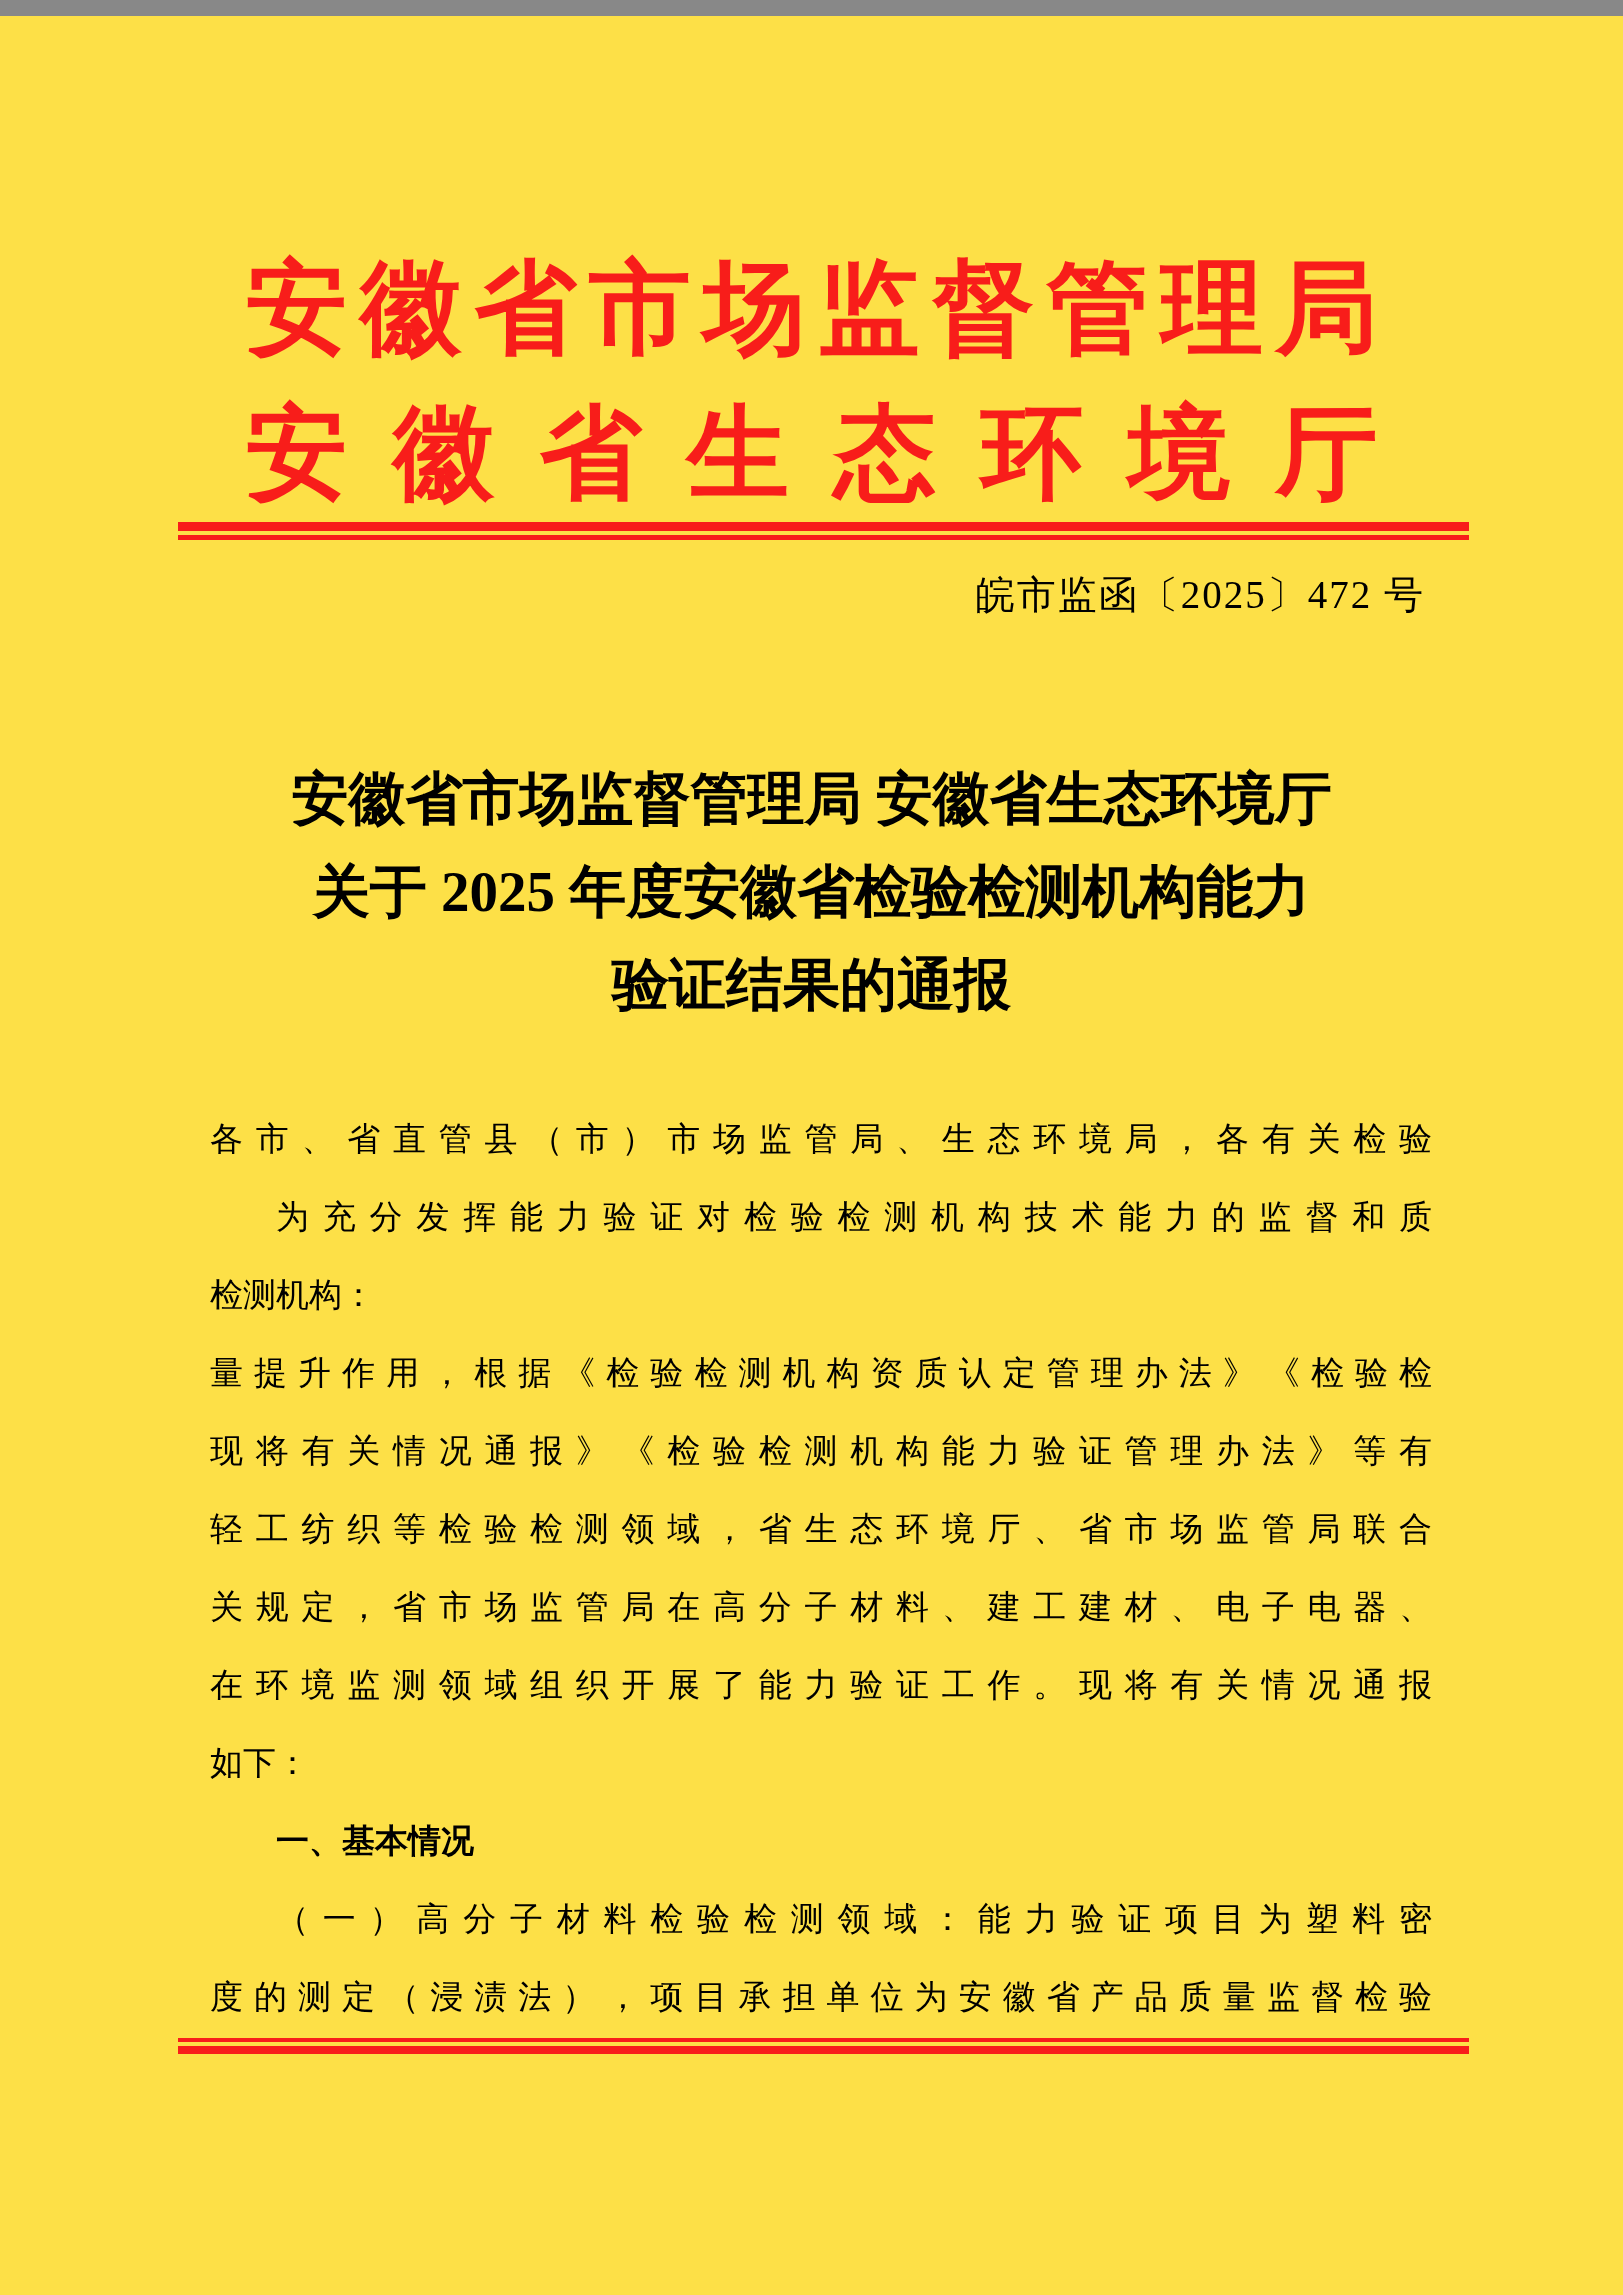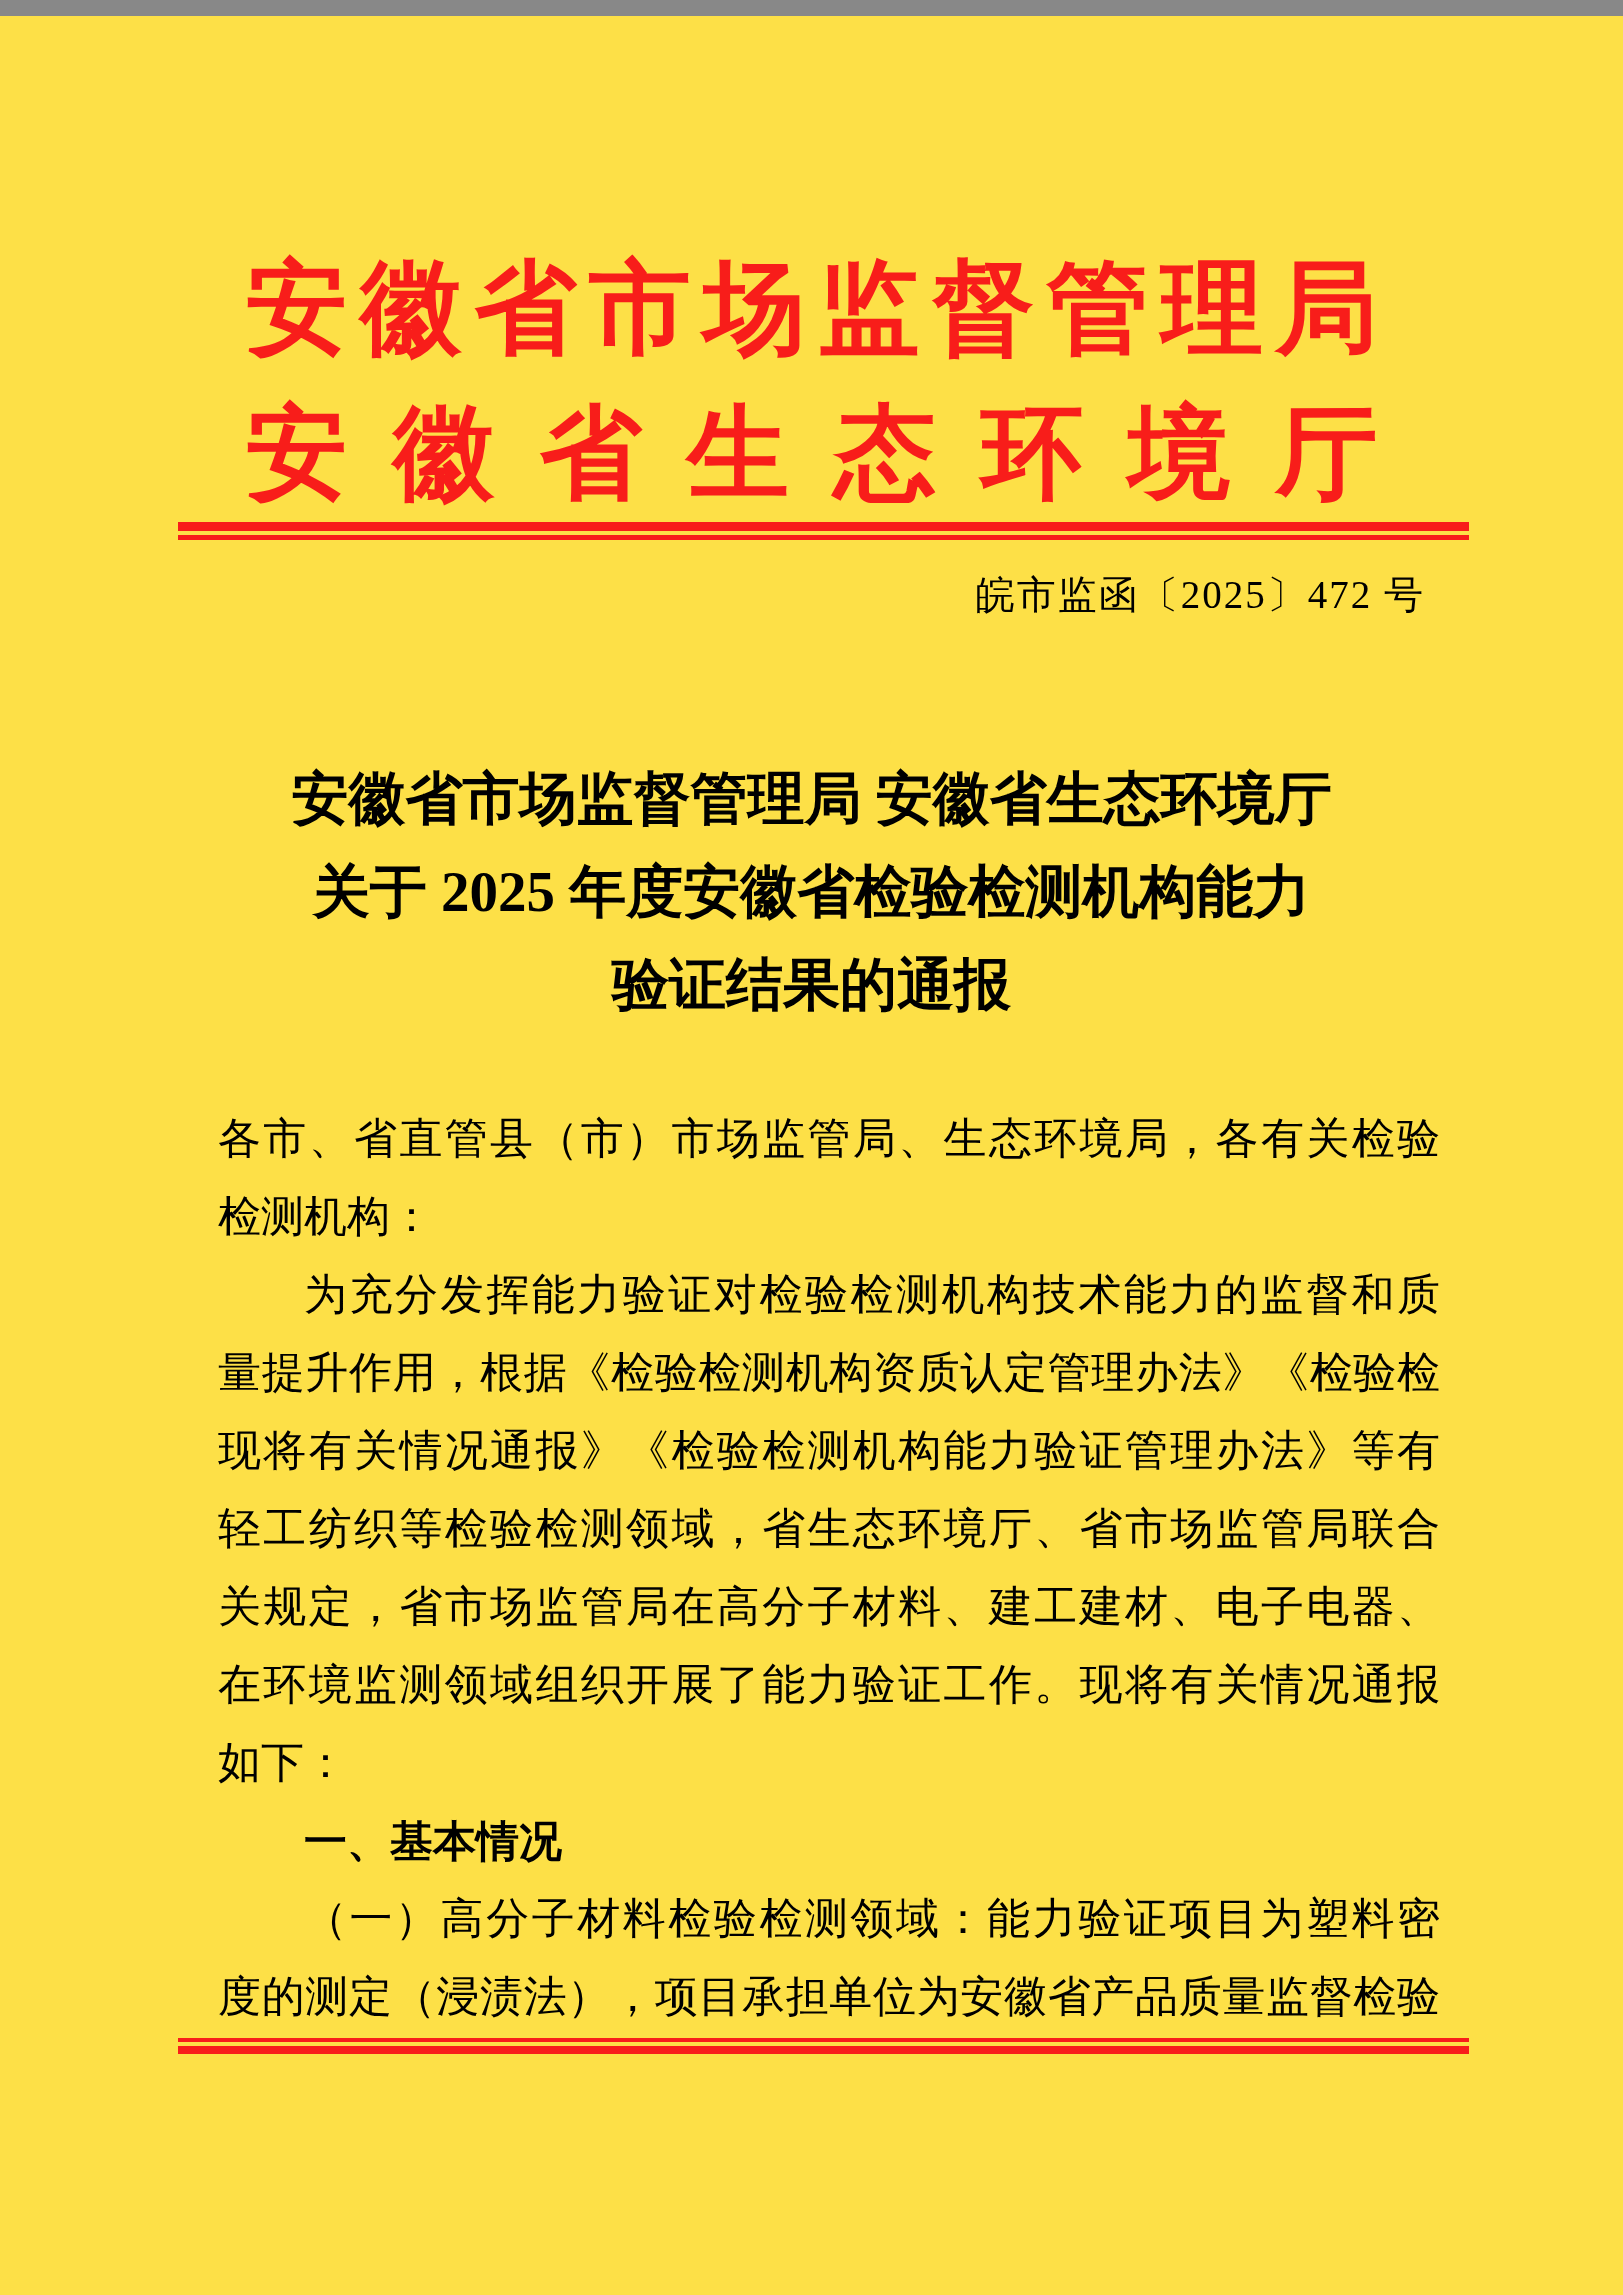--- a/index.html
+++ b/index.html
@@ -66,23 +66,23 @@
     font-weight: bold;
     font-size: 57px;
     line-height: 93px;
     color: #000;
   }
 
   
   .body-block {
     position: absolute;
     top: 1084px;
-    left: 218px;
+    left: 210px;
     width: 1222px;
-    font-size: 43px;
+    font-size: 33px;
     line-height: 78px;
     color: #000;
   }
   .body-line {
     min-height: 78px;
     word-break: break-all;
   }
   .body-line.justify {
     text-align: justify;
     text-align-last: justify;
@@ -113,22 +113,22 @@
   <div class="doc-number">皖市监函〔2025〕472 号</div>
 
   <div class="doc-title">
     <div>安徽省市场监督管理局 安徽省生态环境厅</div>
     <div>关于 2025 年度安徽省检验检测机构能力</div>
     <div>验证结果的通报</div>
   </div>
 
   <div class="body-block">
     <div class="body-line justify">各市、省直管县（市）市场监管局、生态环境局，各有关检验</div>
+    <div class="body-line justify indent">为充分发挥能力验证对检验检测机构技术能力的监督和质</div>
     <div class="body-line">检测机构：</div>
-    <div class="body-line justify indent">为充分发挥能力验证对检验检测机构技术能力的监督和质</div>
     <div class="body-line justify">量提升作用，根据《检验检测机构资质认定管理办法》《检验检</div>
     <div class="body-line justify">现将有关情况通报》《检验检测机构能力验证管理办法》等有</div>
     <div class="body-line justify">轻工纺织等检验检测领域，省生态环境厅、省市场监管局联合</div>
     <div class="body-line justify">关规定，省市场监管局在高分子材料、建工建材、电子电器、</div>
     <div class="body-line justify">在环境监测领域组织开展了能力验证工作。现将有关情况通报</div>
     <div class="body-line">如下：</div>
     <div class="body-line heading indent">一、基本情况</div>
     <div class="body-line justify indent">（一）高分子材料检验检测领域：能力验证项目为塑料密</div>
     <div class="body-line justify">度的测定（浸渍法），项目承担单位为安徽省产品质量监督检验</div>
   </div>

